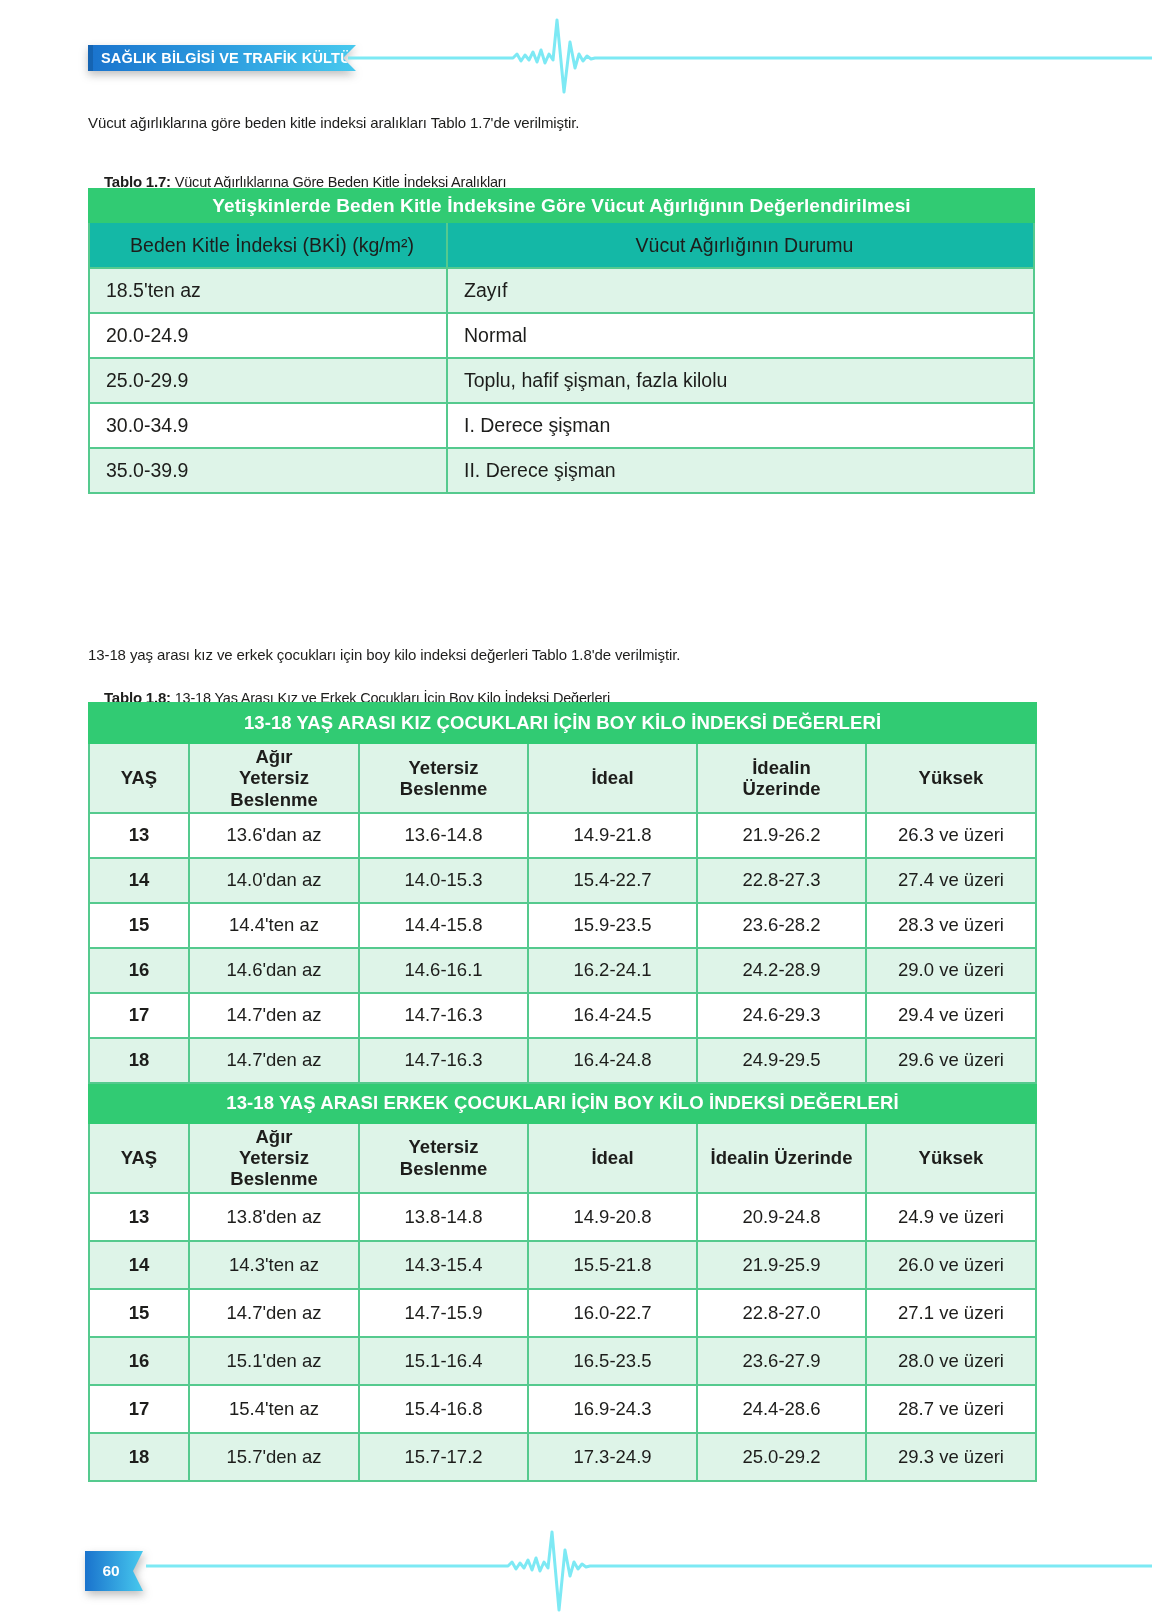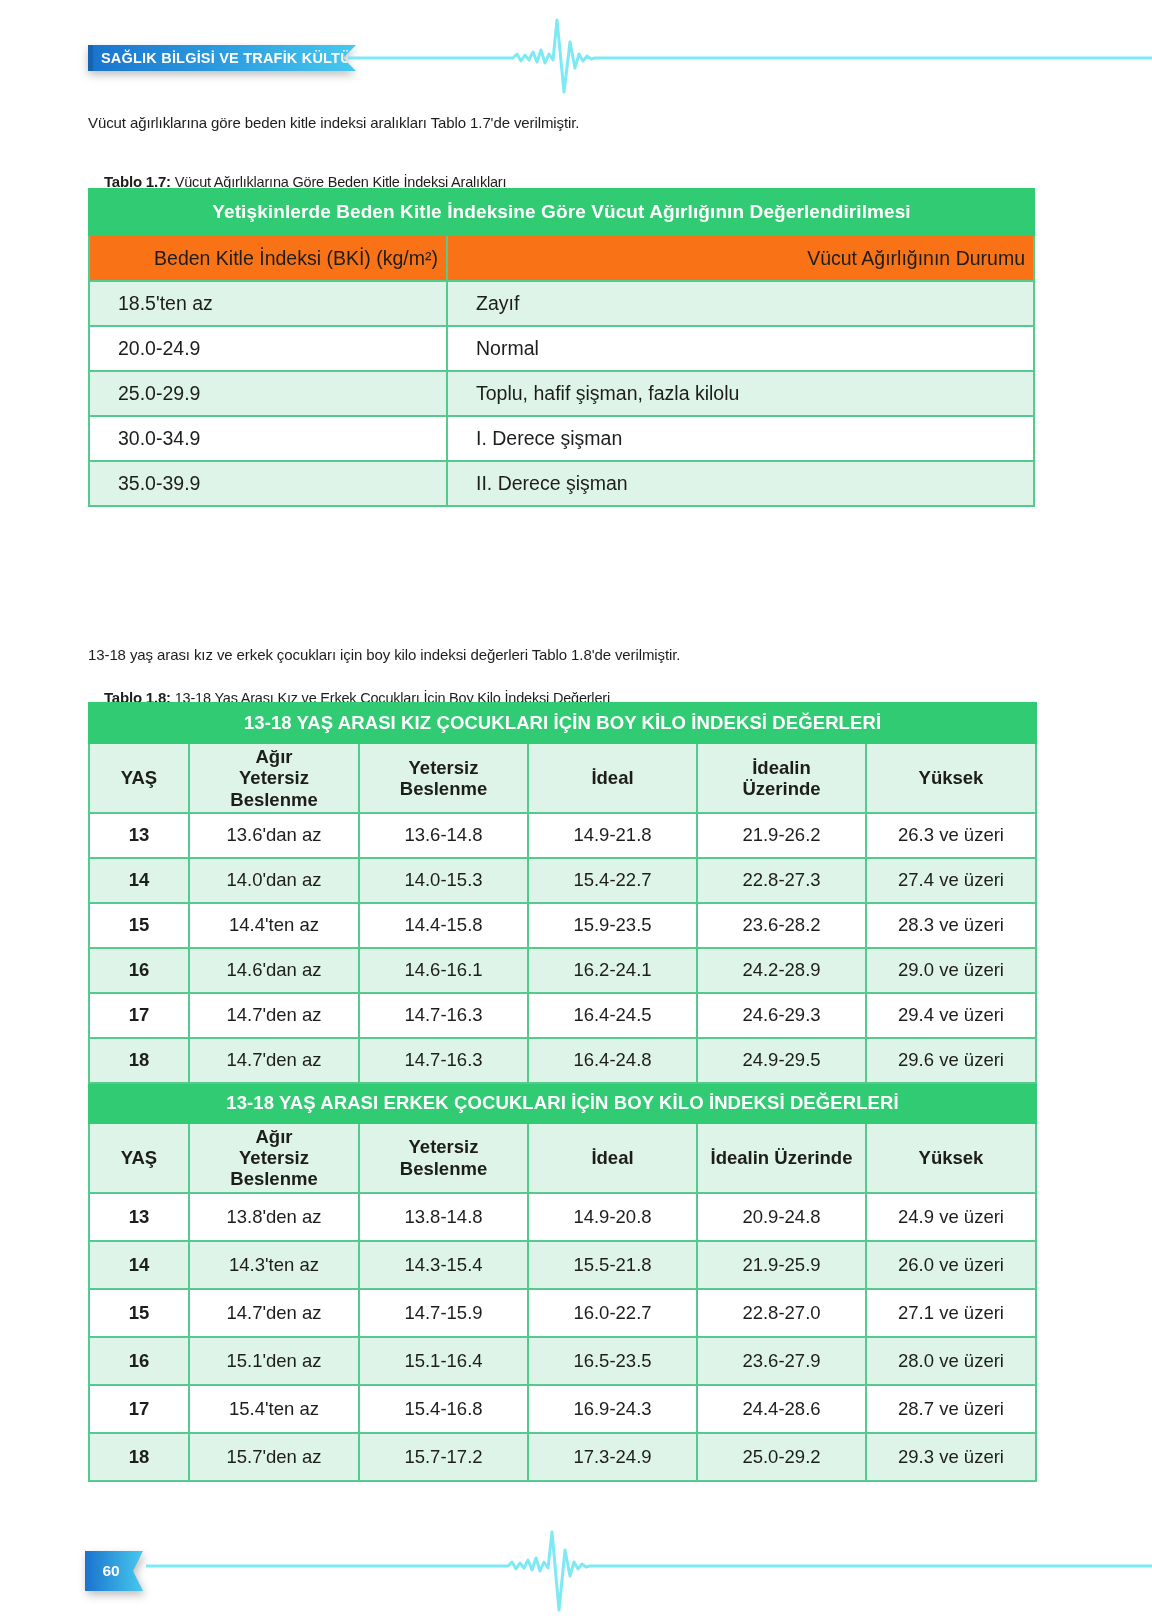--- a/index.html
+++ b/index.html
@@ -38,26 +38,26 @@
   .p2{top:626px;margin-top:16px;}
   .caption{position:absolute;left:92px;margin:12px;font-size:14.5px;letter-spacing:-.2px;}
   .caption b{font-size:15px;}
   .c1{top:161px;}
   .c2{top:677px;}
   
   table{position:absolute;left:88px;border-collapse:collapse;table-layout:fixed;width:947px;background:#fff;}
   th,td{border:2.5px solid var(--border-green);box-sizing:border-box;}
   .band th{
     background:var(--band-green);color:#fff;font-weight:bold;text-align:center;
-    height:46px;font-size:19px;letter-spacing:.1px;border:2.5px solid var(--band-green);
+    height:33px;font-size:19px;letter-spacing:.1px;border:2.5px solid var(--band-green);
   }
   
   .t17{top:188px;}
-  .t17 .colhead th{height:46px;font-weight:normal;font-size:19.5px;text-align:right;padding:0 8px 0 16px;background:#f97316;}
-  .t17 td{height:45px;font-size:19.5px;text-align:left;padding:0 8px 0 28px;vertical-align:middle;}
+  .t17 .colhead th{height:46px;font-weight:normal;font-size:19.5px;text-align:center;padding:0 8px 0 16px;background:#14b8a6;}
+  .t17 td{height:45px;font-size:19.5px;text-align:left;padding:0 8px 0 16px;vertical-align:middle;}
   .t17 tbody tr:nth-child(odd) td{background:var(--row-mint);}
   
   .t18{top:702px;}
   .t18 .band th{font-size:18.5px;height:40px;}
   .t18 .colhead th{
     height:57px;background:var(--row-mint);font-weight:bold;font-size:18.5px;
     text-align:center;vertical-align:middle;line-height:1.15;padding:2px;
   }
   .t18 td{height:45px;font-size:18.5px;text-align:center;vertical-align:middle;padding:0 4px;}
   .t18 tbody.rows-boys td{height:48px;}

